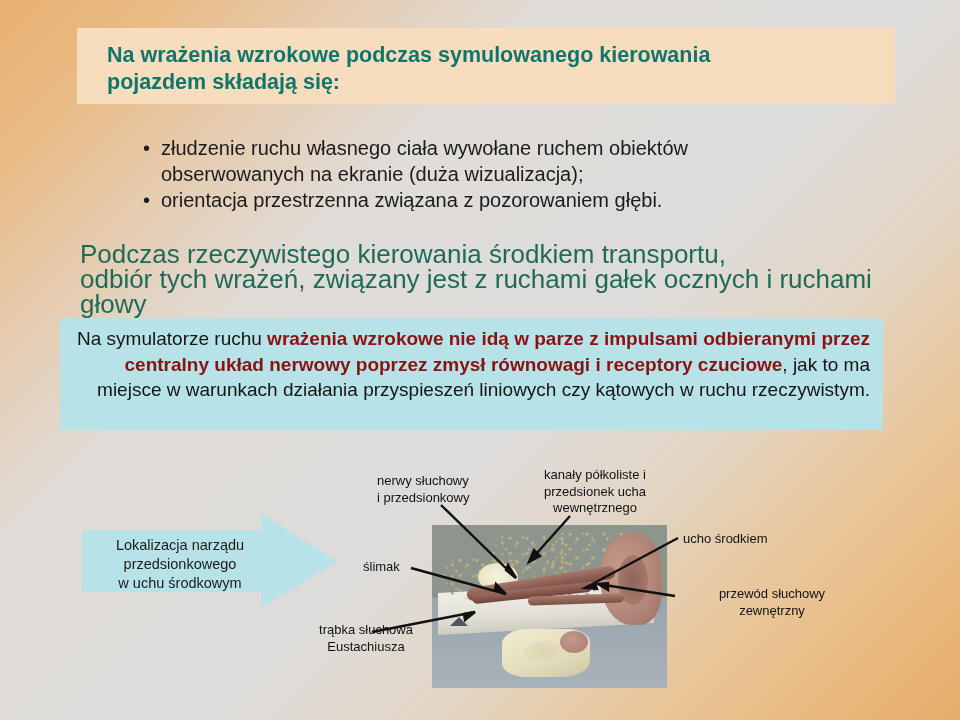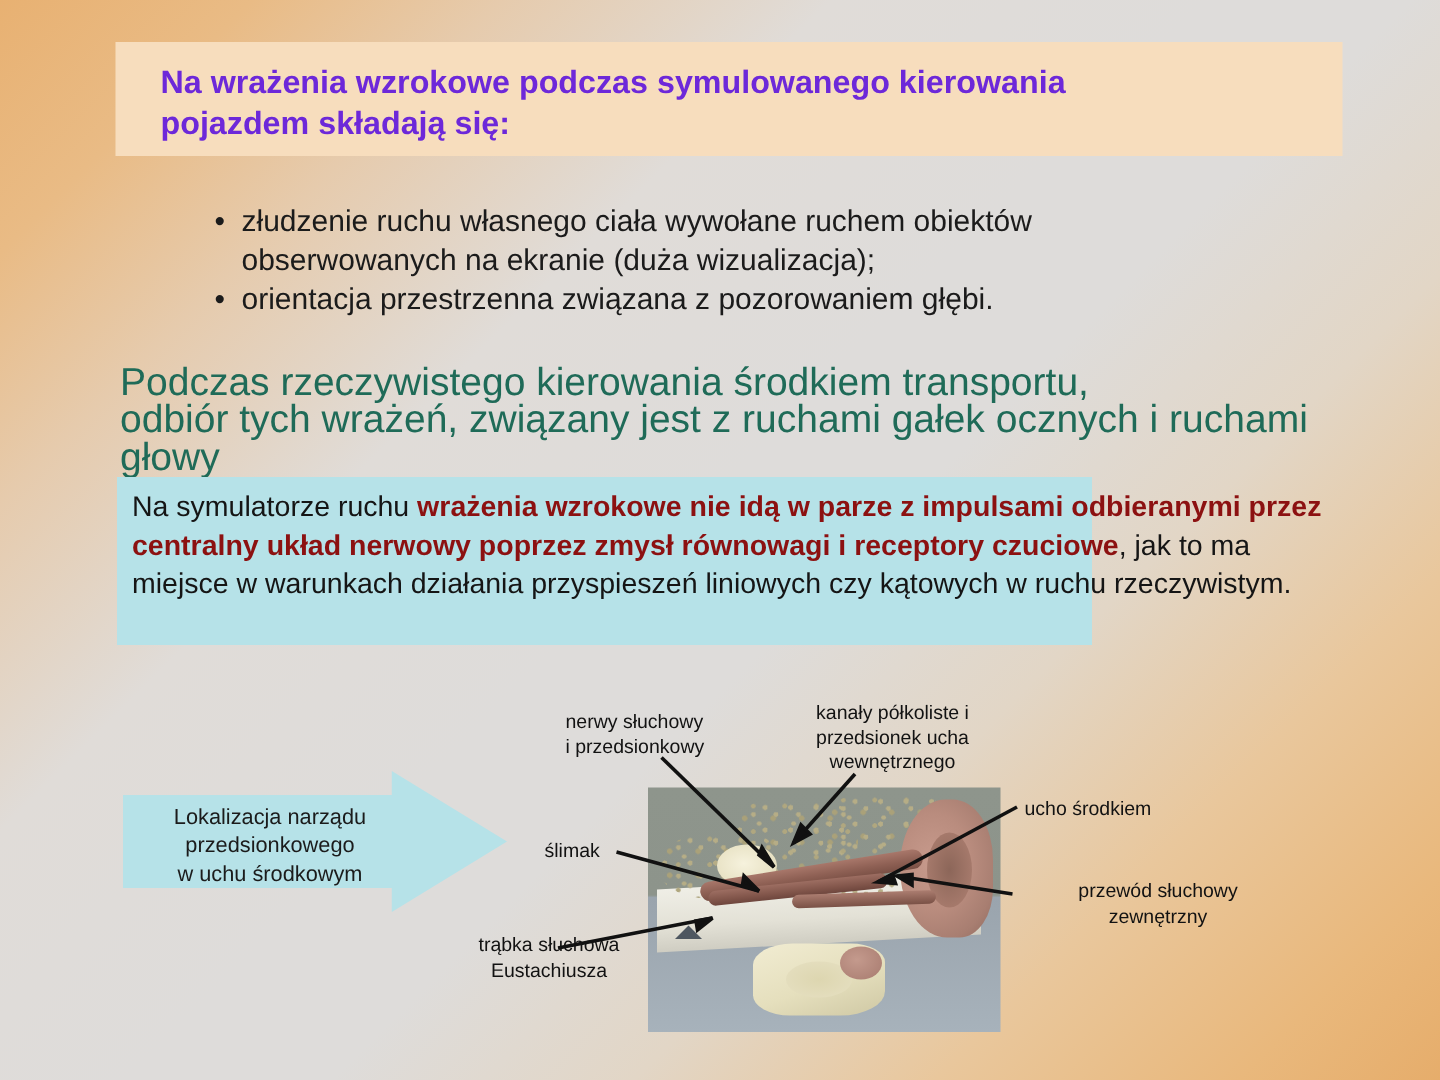--- a/index.html
+++ b/index.html
@@ -39,21 +39,21 @@
     top: 28px;
     width: 818px;
     height: 76px;
     background: #f7ddbd;
   }
   #title-text {
     position: absolute;
     left: 30px;
     top: 14px;
     width: 770px;
-    color: #6d28d9;
+    color: #0f766e;
     font-weight: bold;
     font-size: 21.5px;
     line-height: 27px;
     white-space: pre-line;
   }
 
   
   #bullets {
     position: absolute;
     left: 143px;
@@ -87,25 +87,26 @@
     width: 830px;
     color: #1f6b58;
     font-size: 26px;
     line-height: 25px;
     white-space: pre-line;
   }
 
   
   #cyan-box {
     position: absolute;
-    left: 78px;
+    left: 60px;
     top: 318px;
-    width: 650px;
+    width: 823px;
     height: 112px;
     background: #b6e2e8;
+    text-align: right;
   }
   #cyan-text {
     position: absolute;
     left: 10px;
     top: 8px;
     width: 800px;
     font-size: 19px;
     line-height: 25.5px;
     color: #151515;
   }

